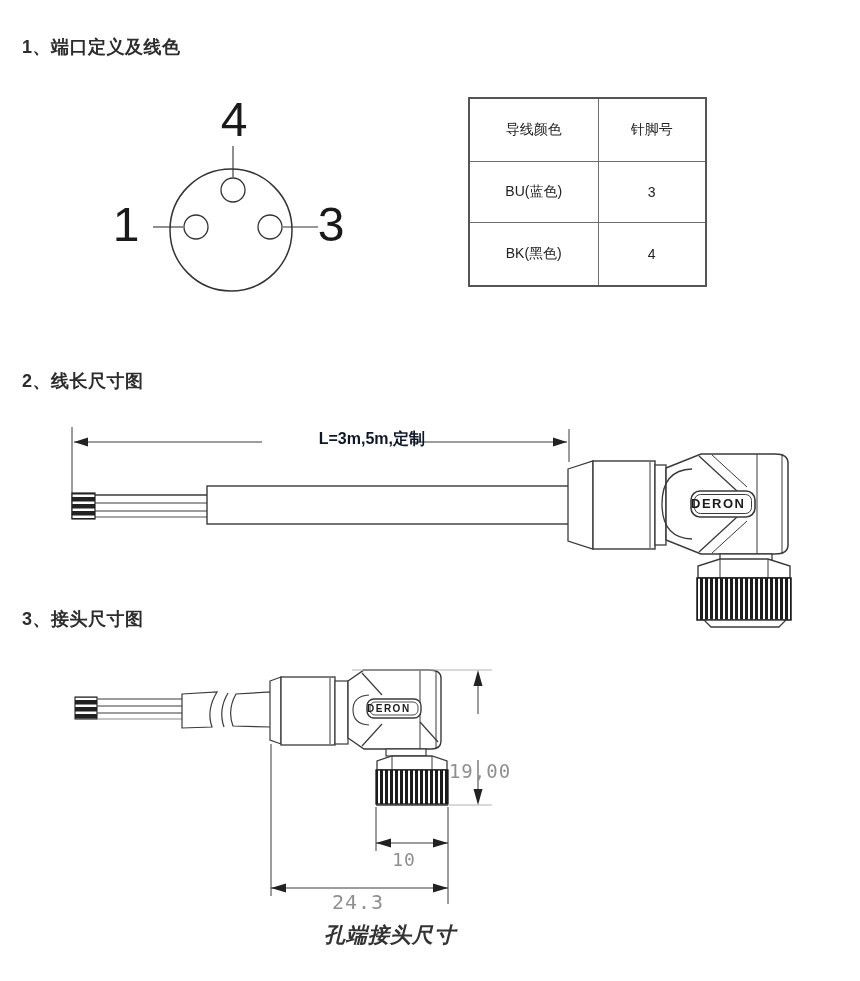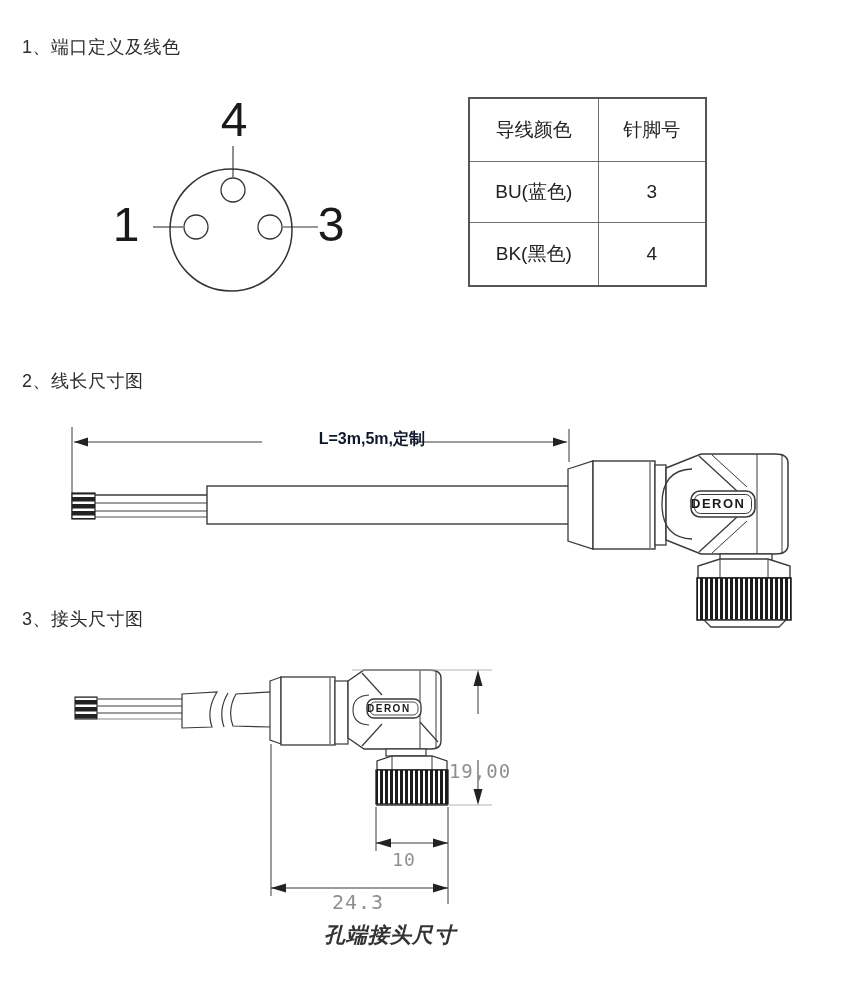--- a/index.html
+++ b/index.html
@@ -1,28 +1,28 @@
 <!DOCTYPE html>
 <html><head>
 <meta charset="utf-8">
 <style>
   html,body{margin:0;padding:0;background:#fff;}
   #canvas{position:relative;width:860px;height:981px;background:#ffffff;overflow:hidden;
           font-family:"Liberation Sans", sans-serif;color:#2d2d2d;}
   #artwork{position:absolute;left:0;top:0;}
   .abs{position:absolute;}
-  .heading{font-size:18px;font-weight:400;color:#2d2d2d;letter-spacing:.5px;text-align:center;}
+  .heading{font-size:18px;font-weight:700;color:#2d2d2d;letter-spacing:.5px;text-align:center;}
   .pin-label{font-size:48px;font-weight:400;color:#1a1a1a;text-align:center;line-height:1;}
   .dim-label{font-family:"DejaVu Sans Mono", monospace;color:#8f8f8f;text-align:center;letter-spacing:1px;margin-top:32px;}
   .len-label{font-size:16px;font-weight:600;color:#0f172a;text-align:right;}
   .badge-text{font-weight:700;color:#1b1b1b;text-align:left;letter-spacing:1.5px;line-height:1;}
   .caption{font-size:21px;font-weight:600;color:#333;text-align:right;letter-spacing:1px;font-style:italic;}
   table.pin-table{border-collapse:collapse;table-layout:fixed;background:#fff;}
   table.pin-table td{border:1px solid #6e6e6e;text-align:center;vertical-align:middle;
-                     font-size:19px;color:#222;padding:0;}
+                     font-size:14px;color:#222;padding:0;}
   table.pin-table{border:2px solid #555;}
 </style>
 </head>
 <body>
 
 <div id="canvas">
 
   <svg id="artwork" width="860" height="981" viewBox="0 0 860 981">
     <defs>
       <pattern id="kn" width="5" height="10" patternUnits="userSpaceOnUse">

